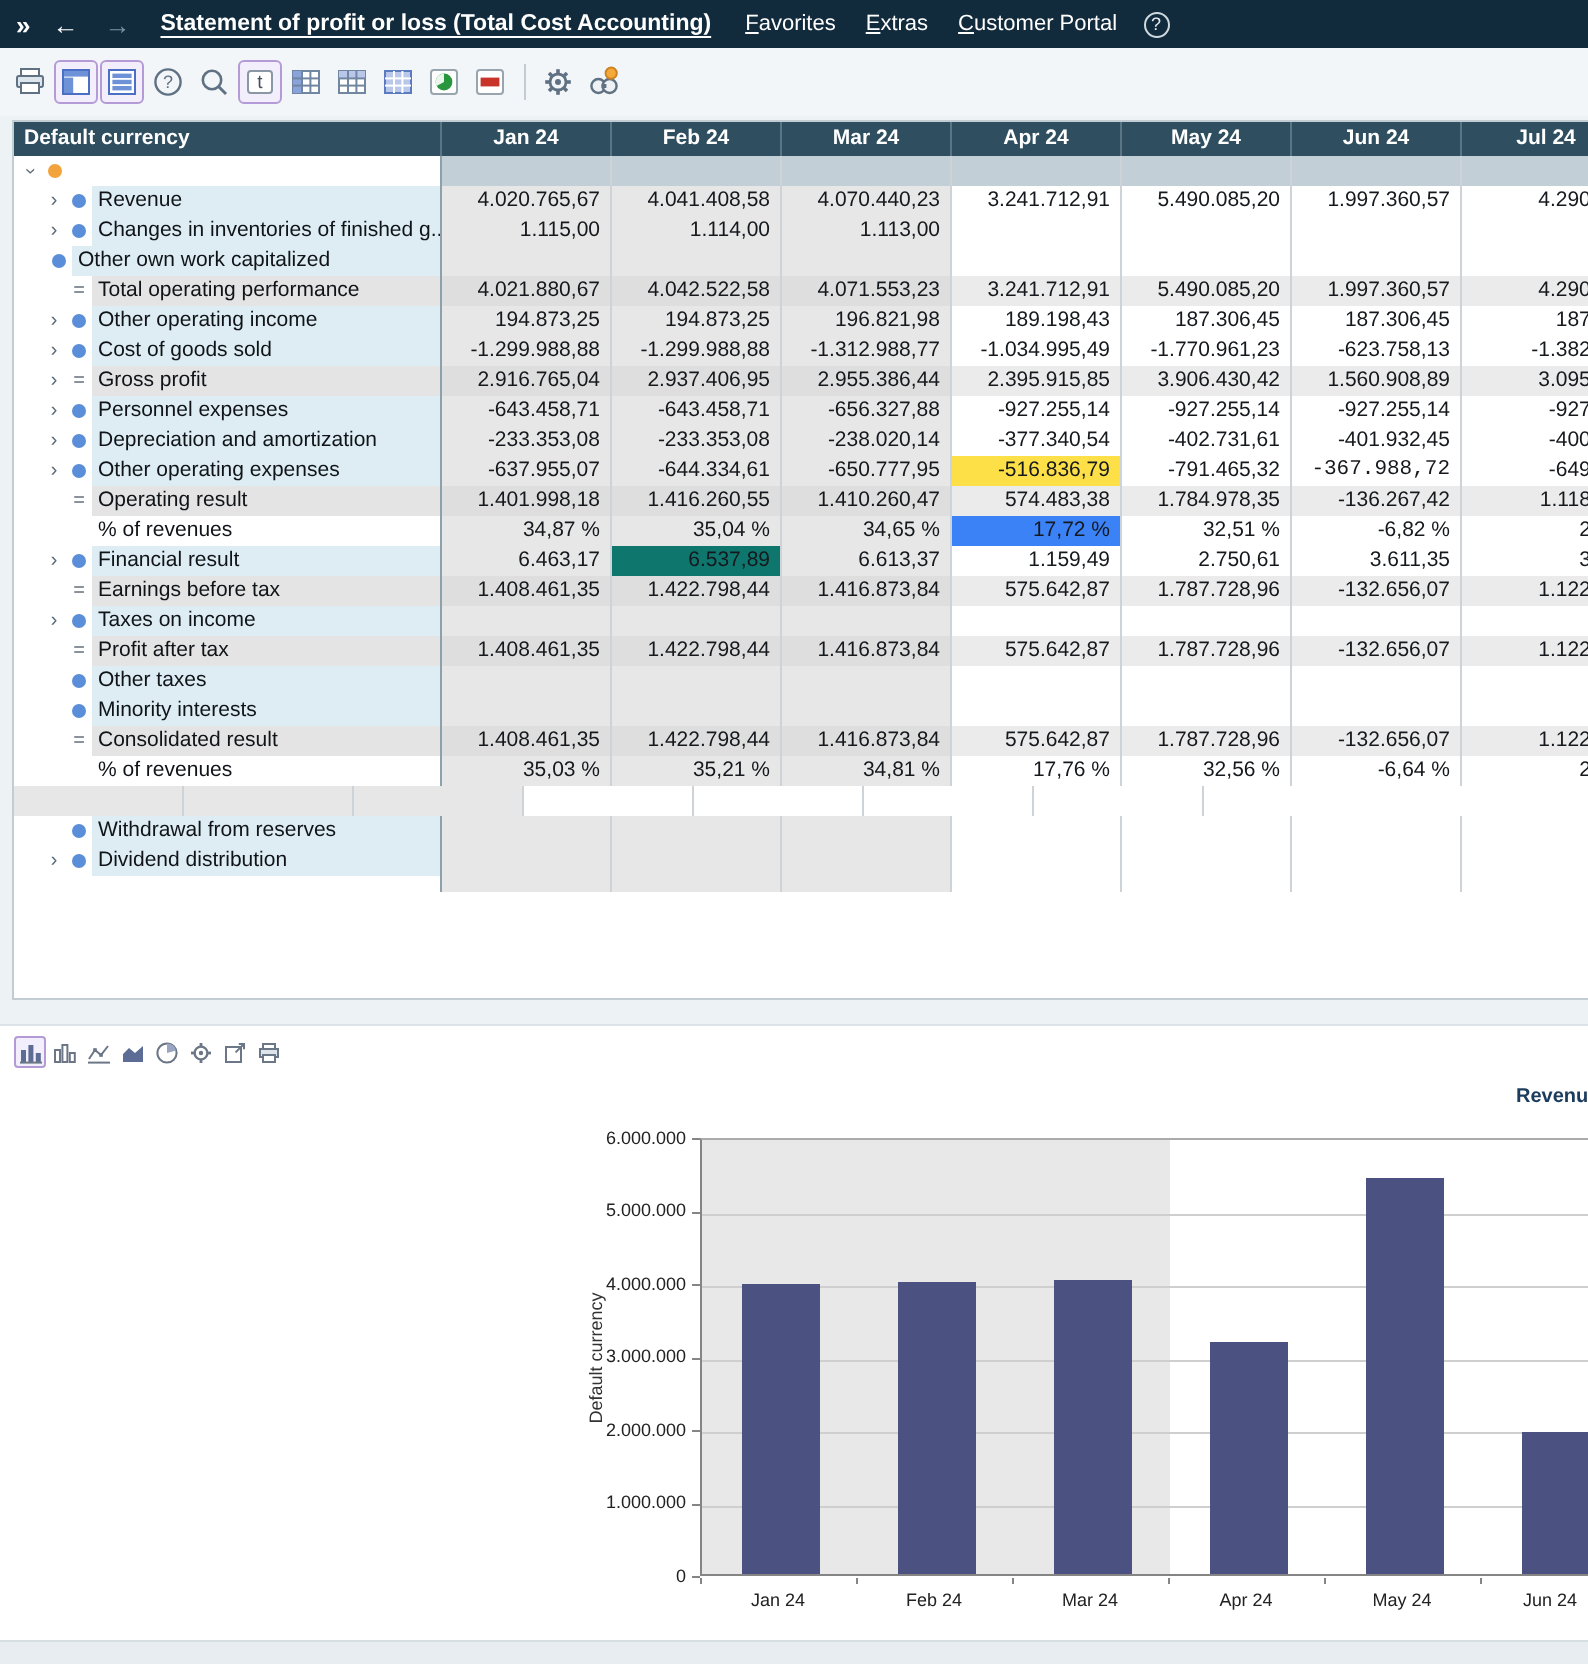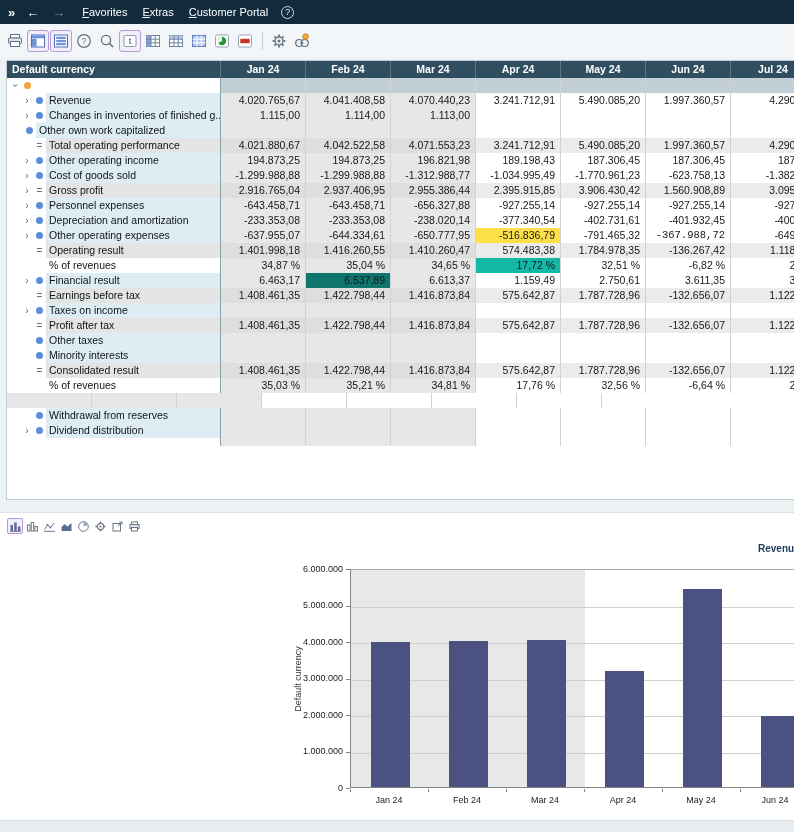--- a/index.html
+++ b/index.html
@@ -58,20 +58,21 @@
 
 .bottom-strip{position:absolute;left:0;top:820px;width:794px;height:12px;background:#e7edf1;border-top:1px solid #d6dee2}
 </style>
 </head>
 <body>
 
 <header class="topbar">
   <span class="nav-ch">»</span>
   <span class="nav-arrow">←</span>
   <span class="nav-arrow fwd">→</span>
+  <a class="title">Statement of profit or loss (Total Cost Accounting)</a>
   <nav class="menu" id="topMenu">
       <span class="menu-item"><u>F</u>avorites</span>
       <span class="menu-item"><u>E</u>xtras</span>
       <span class="menu-item"><u>C</u>ustomer Portal</span>
     </nav>
   <span class="help-circle">?</span>
 </header>
 
 <div class="toolbar" id="mainToolbar">
     <span class="tool">
@@ -388,21 +389,21 @@
       </div>
       <div class="trow">
         <div class="lcell" style="padding-left: 14px;">
           <span class="chev"></span>
           <span class="mark"></span>
           <span class="chip" style="background: transparent;">% of revenues</span>
         </div>
         <div class="vcell" style="background: rgb(231, 231, 231);">34,87 %</div>
         <div class="vcell" style="background: rgb(231, 231, 231);">35,04 %</div>
         <div class="vcell" style="background: rgb(231, 231, 231);">34,65 %</div>
-        <div class="vcell" style="background: #14b8a6;">17,72 %</div>
+        <div class="vcell" style="background: #3b82f6;">17,72 %</div>
         <div class="vcell" style="background: rgb(255, 255, 255);">32,51 %</div>
         <div class="vcell" style="background: rgb(255, 255, 255);">-6,82 %</div>
         <div class="vcell" style="background: rgb(255, 255, 255);">26,0</div>
       </div>
       <div class="trow">
         <div class="lcell" style="padding-left: 14px;">
           <span class="chev">›</span>
           <span class="mark">
             <span class="dot" style="background: rgb(91, 142, 216);"></span>
           </span>

